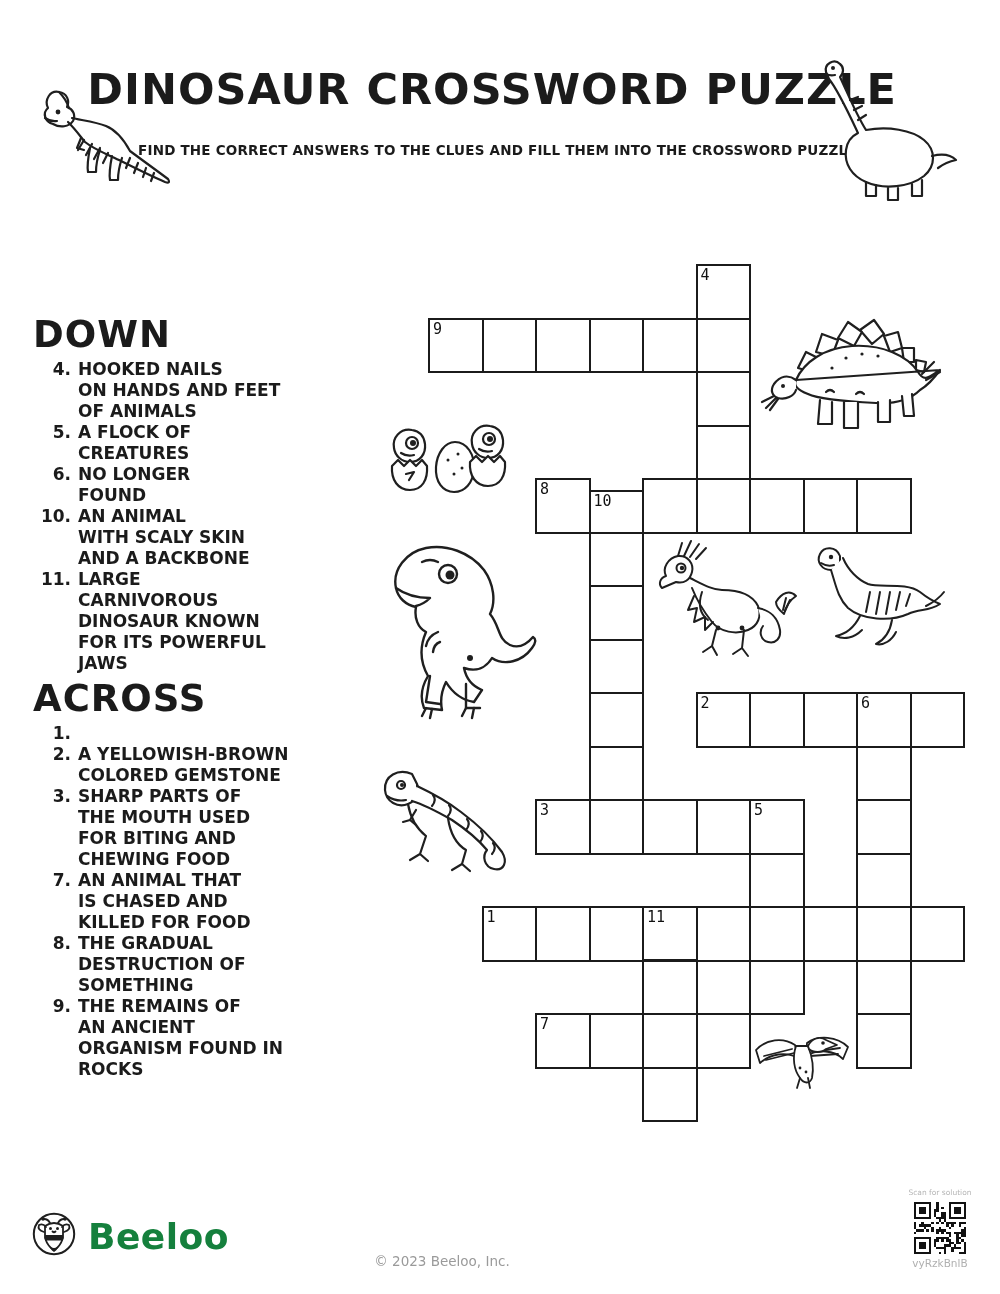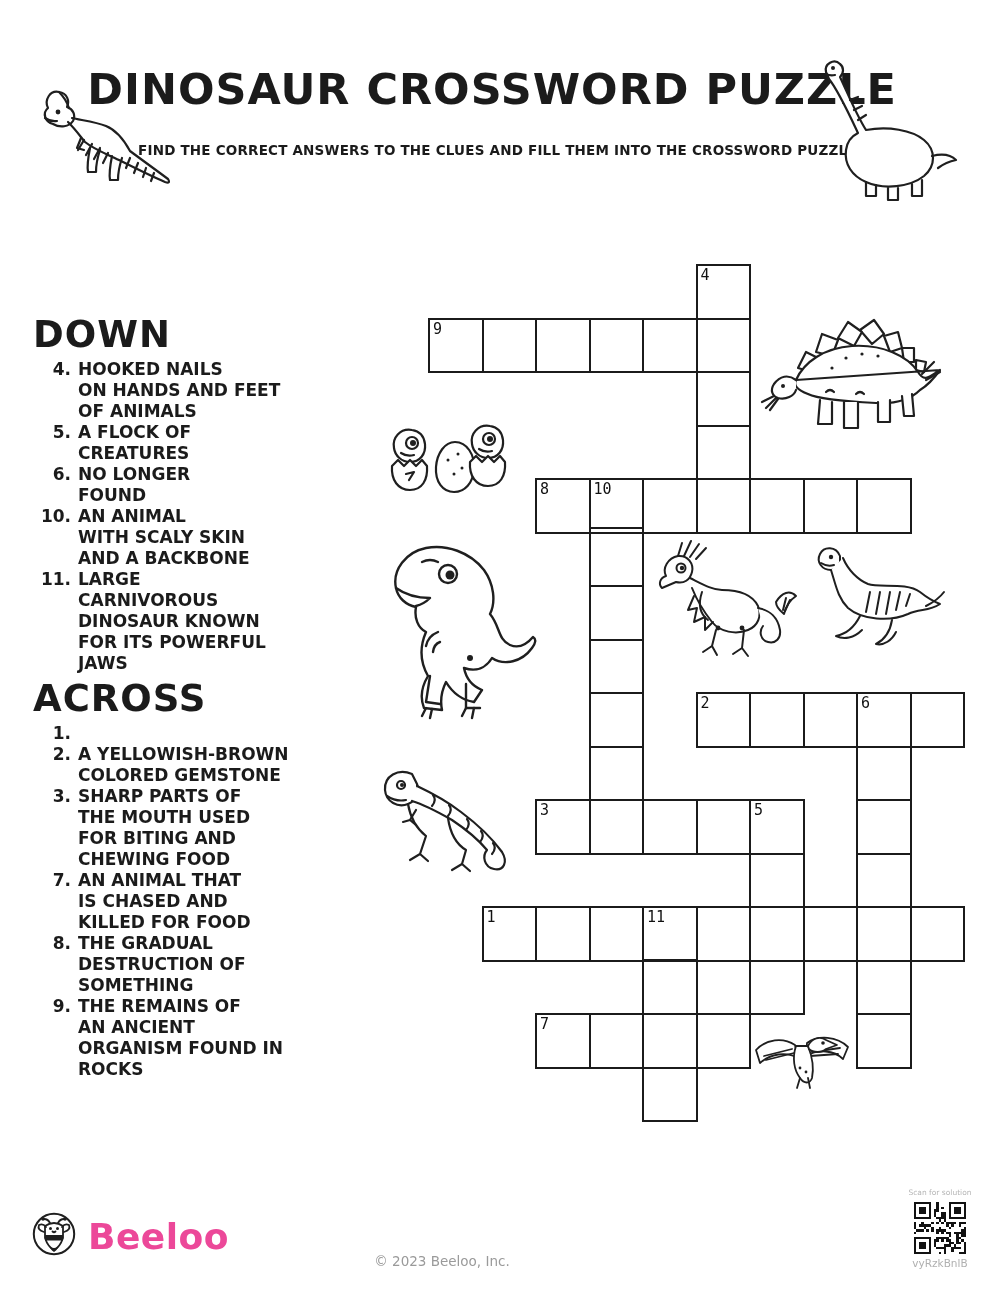--- a/index.html
+++ b/index.html
@@ -21,21 +21,21 @@
   .clue-text{white-space:pre-line}
   
   #grid{position:absolute;left:428px;top:264px}
   .cell{position:absolute;box-sizing:border-box;border:2.4px solid #1b1b1b;background:#fff}
   .cell-num{position:absolute;left:3px;top:0;font-family:"DejaVu Sans Mono","Liberation Mono",monospace;font-size:15px;font-weight:500;line-height:19px;color:#111}
   
   .illus{position:absolute}
   .illus svg{display:block;width:100%;height:100%}
   
   .bee-logo{left:32px;top:1212px;width:44px;height:44px}
-  .brand-name{left:88px;top:1216px;font-size:36px;font-weight:800;letter-spacing:.5px;color:#ec4899}
+  .brand-name{left:88px;top:1216px;font-size:36px;font-weight:800;letter-spacing:.5px;color:#15803d}
   .copyright{top:1253px;left:0;width:884px;text-align:center;color:#9a9a9a;font-size:13.5px}
   .scan-label{top:1188px;left:860px;width:160px;text-align:center;font-size:7.5px;color:#b5b5b5}
   .qr-box{left:914px;top:1202px;width:52px;height:52px}
   .solution-code{top:1257px;left:860px;width:160px;text-align:center;font-size:10.5px;color:#b0b0b0}
 </style>
 </head>
 <body>
 
 <div class="abs page-title">DINOSAUR CROSSWORD PUZZLE</div>
 <div class="abs page-subtitle">FIND THE CORRECT ANSWERS TO THE CLUES AND FILL THEM INTO THE CROSSWORD PUZZLE.</div>
@@ -152,21 +152,21 @@
     <div class="cell" style="left: 53.5px; top: 53.5px; width: 55.9px; height: 55.9px; border-color: rgb(27, 27, 27);"></div>
     <div class="cell" style="left: 107px; top: 53.5px; width: 55.9px; height: 55.9px; border-color: rgb(27, 27, 27);"></div>
     <div class="cell" style="left: 160.5px; top: 53.5px; width: 55.9px; height: 55.9px; border-color: rgb(27, 27, 27);"></div>
     <div class="cell" style="left: 214px; top: 53.5px; width: 55.9px; height: 55.9px; border-color: rgb(27, 27, 27);"></div>
     <div class="cell" style="left: 267.5px; top: 53.5px; width: 55.9px; height: 55.9px; border-color: rgb(27, 27, 27);"></div>
     <div class="cell" style="left: 267.5px; top: 107px; width: 55.9px; height: 55.9px; border-color: rgb(27, 27, 27);"></div>
     <div class="cell" style="left: 267.5px; top: 160.5px; width: 55.9px; height: 55.9px; border-color: rgb(27, 27, 27);"></div>
     <div class="cell" style="left: 107px; top: 214px; width: 55.9px; height: 55.9px; border-color: rgb(27, 27, 27);">
       <span class="cell-num">8</span>
     </div>
-    <div class="cell" style="left: 160.5px; top: 214px; width: 55.9px; height: 51px; border-color: rgb(27, 27, 27);">
+    <div class="cell" style="left: 160.5px; top: 226px; width: 55.9px; height: 51px; border-color: rgb(27, 27, 27);">
       <span class="cell-num">10</span>
     </div>
     <div class="cell" style="left: 214px; top: 214px; width: 55.9px; height: 55.9px; border-color: rgb(27, 27, 27);"></div>
     <div class="cell" style="left: 267.5px; top: 214px; width: 55.9px; height: 55.9px; border-color: rgb(27, 27, 27);"></div>
     <div class="cell" style="left: 321px; top: 214px; width: 55.9px; height: 55.9px; border-color: rgb(27, 27, 27);"></div>
     <div class="cell" style="left: 374.5px; top: 214px; width: 55.9px; height: 55.9px; border-color: rgb(27, 27, 27);"></div>
     <div class="cell" style="left: 428px; top: 214px; width: 55.9px; height: 55.9px; border-color: rgb(27, 27, 27);"></div>
     <div class="cell" style="left: 160.5px; top: 267.5px; width: 55.9px; height: 55.9px; border-color: rgb(27, 27, 27);"></div>
     <div class="cell" style="left: 160.5px; top: 321px; width: 55.9px; height: 55.9px; border-color: rgb(27, 27, 27);"></div>
     <div class="cell" style="left: 160.5px; top: 374.5px; width: 55.9px; height: 55.9px; border-color: rgb(27, 27, 27);"></div>

